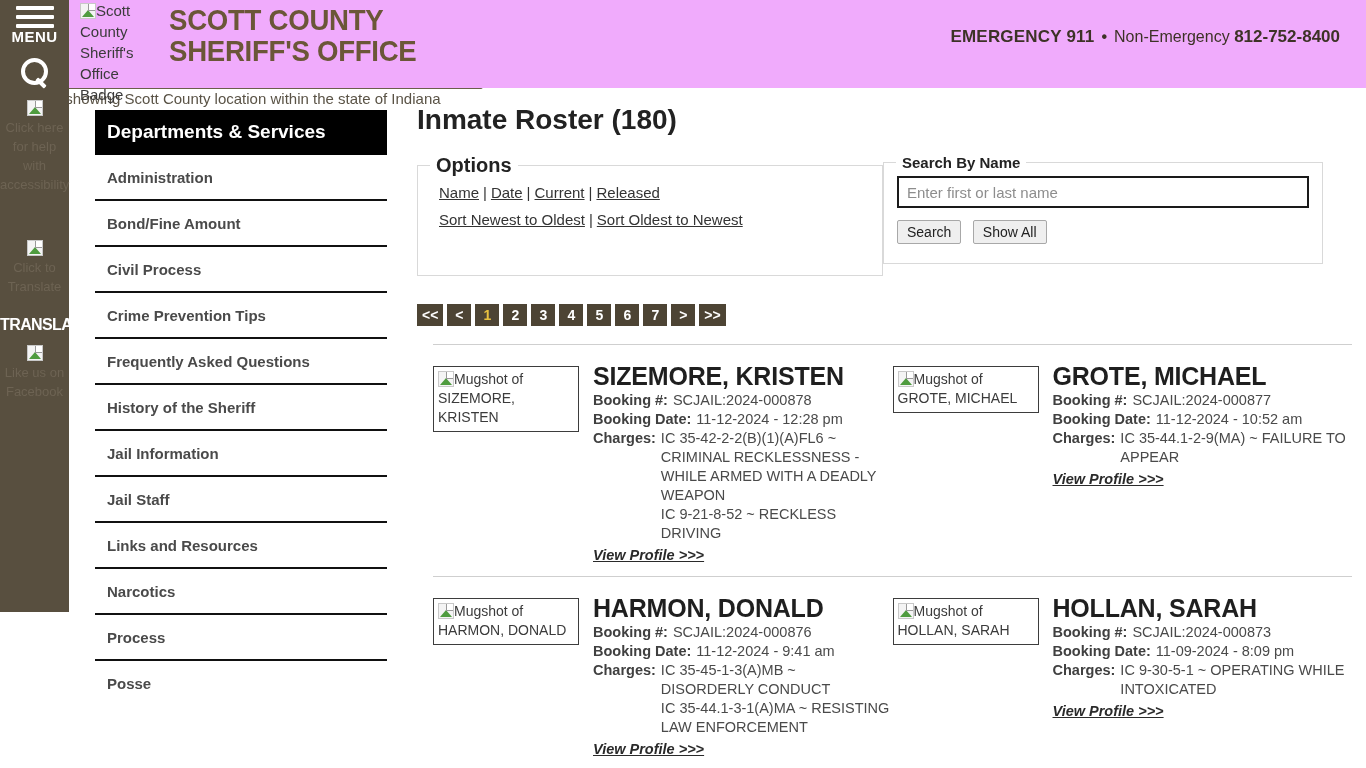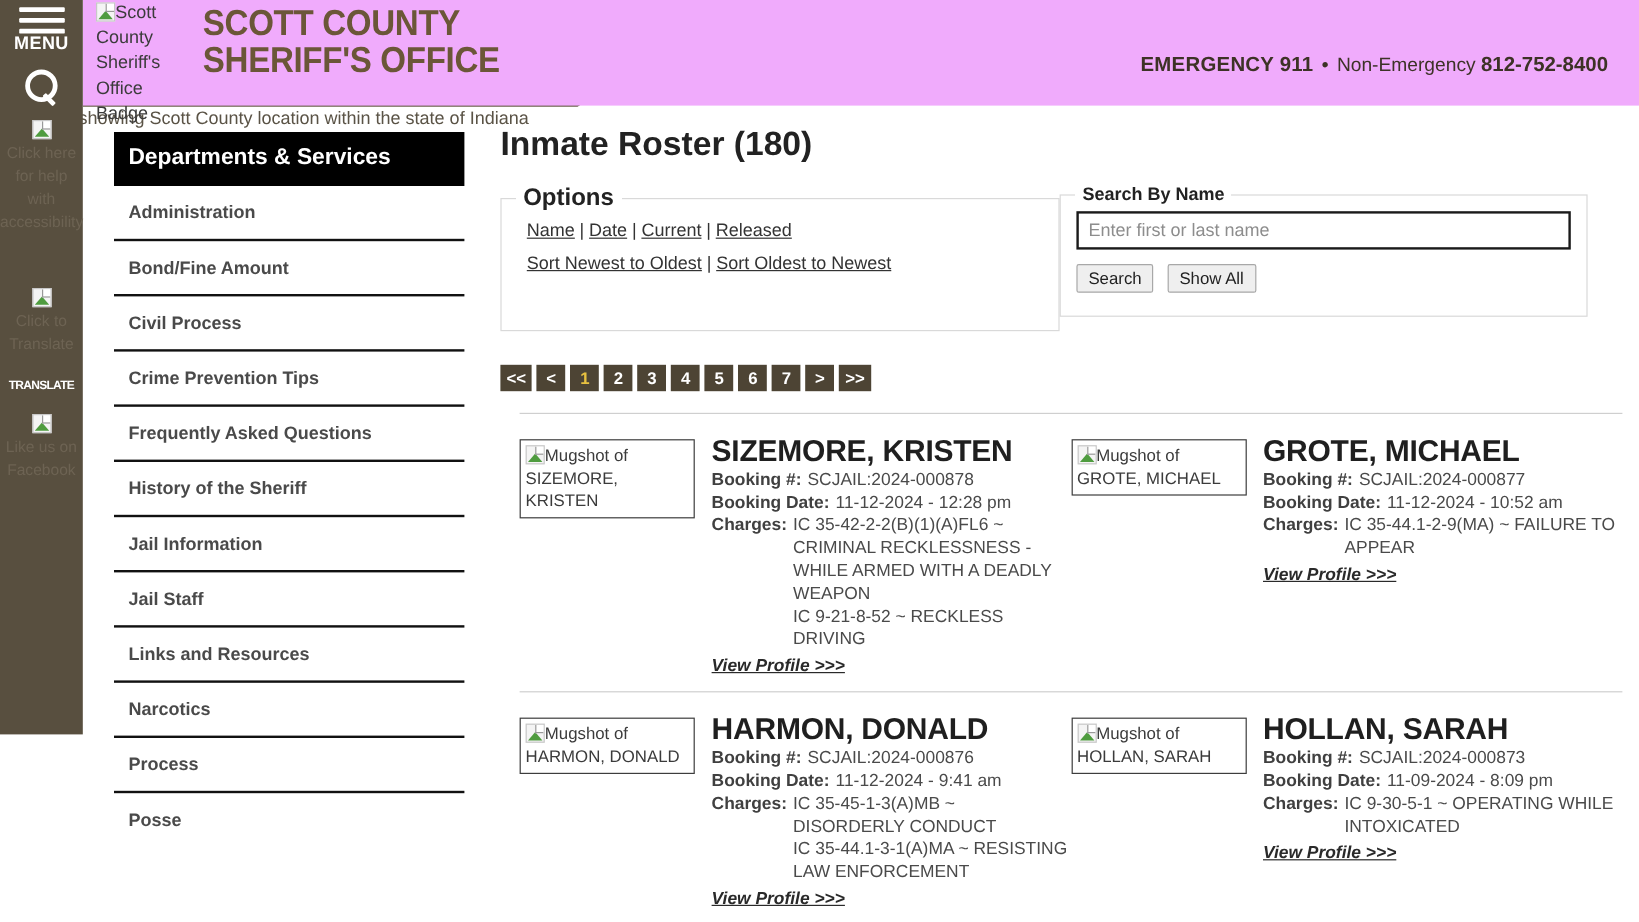--- a/index.html
+++ b/index.html
@@ -126,21 +126,21 @@
   .rail-item .ri-ico { display:block; margin: 0 auto 2px auto; }
   #rail-access { top: 100px; }
   #rail-translate { top: 240px; }
   #rail-facebook { top: 345px; }
   .translate-word {
     position: absolute;
     left: 0; top: 316px;
     width: 69px;
     text-align: center;
     color: #ffffff;
-    font-size: 10px;
+    font-size: 16px;
     font-weight: bold;
     letter-spacing: -0.6px;
     font-family: "Liberation Sans", sans-serif;
   }
 
   
   #header {
     position: absolute;
     left: 69px; top: 0;
     width: 1297px;
@@ -165,21 +165,21 @@
     font-size: 30px;
     line-height: 31px;
     letter-spacing: -0.3px;
     font-family: "Liberation Sans", sans-serif;
     text-transform: uppercase;
     transform: scaleX(0.92);
     transform-origin: left top;
   }
   #contact-line {
     position: absolute;
-    right: 26px; top: 43px;
+    right: 26px; top: 26px;
     color: #3d3226;
     font-size: 16px;
     line-height: 22px;
     white-space: nowrap;
     font-family: "Liberation Sans", sans-serif;
   }
   #contact-line .em { font-weight: bold; font-size: 17px; letter-spacing: 0.2px;}
   #contact-line .dot { padding: 0 7px; font-weight: bold; }
   #contact-line .phone { font-weight: bold; font-size: 17px; }
   

